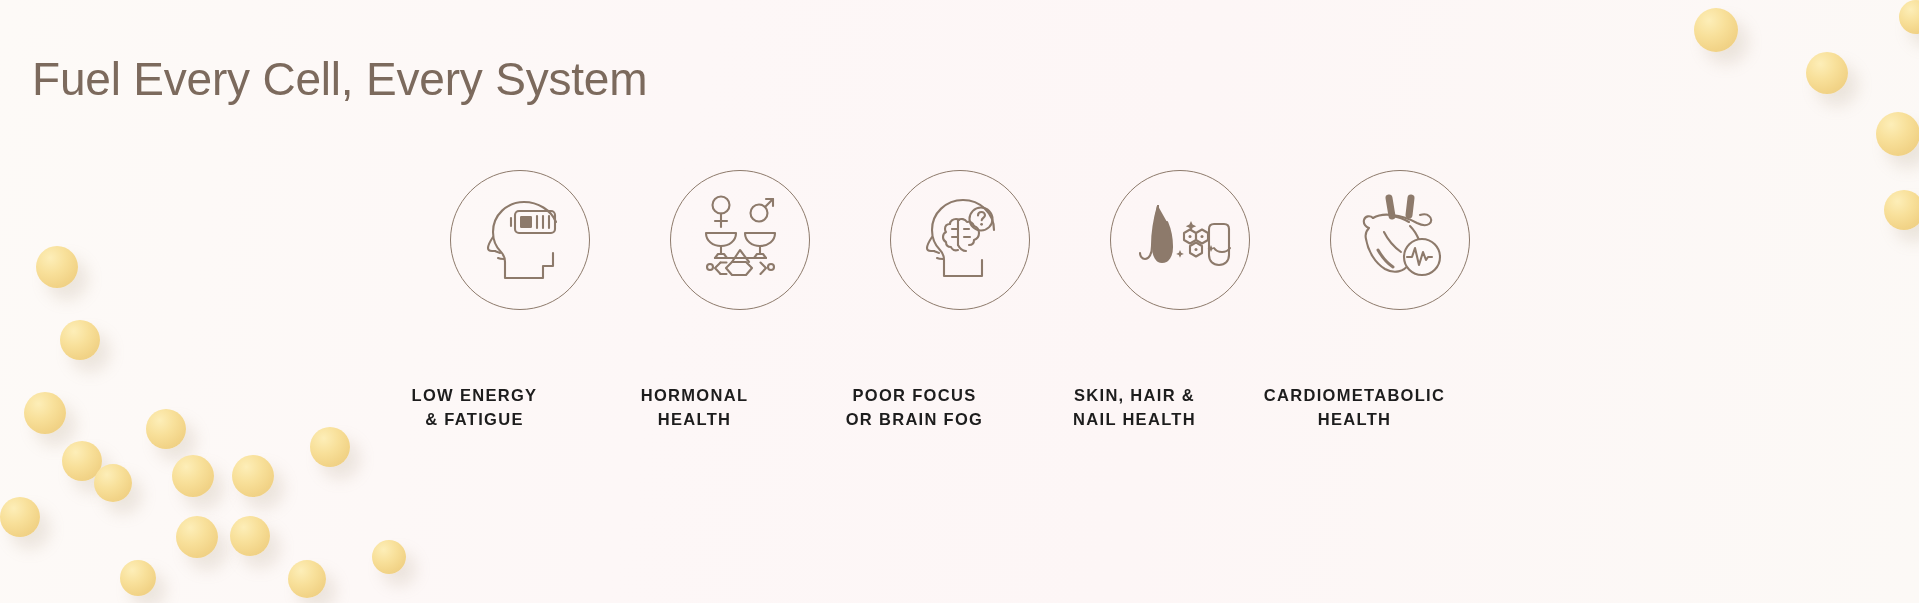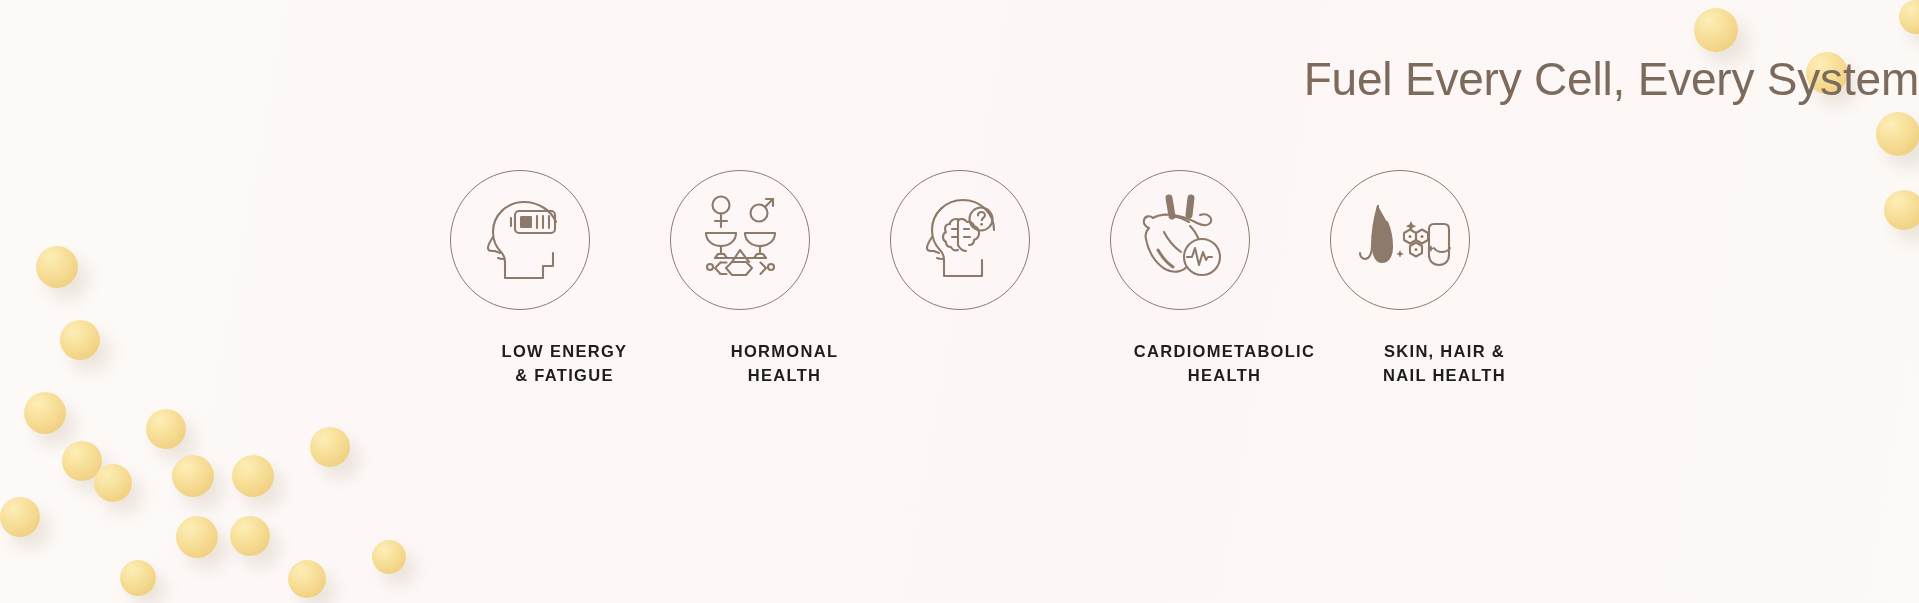--- a/index.html
+++ b/index.html
@@ -28,39 +28,39 @@
     border-radius:50%;
     background:
       radial-gradient(circle at 34% 28%, #fdeeb8 0%, #f8e09a 38%, #f2d488 68%, #e9c97e 100%);
     box-shadow: 10px 12px 16px rgba(170,150,120,0.20);
   }
 
   
   #title {
     position:absolute;
     top:52px; left:0; right:0;
-    text-align:right;
+    text-align:left;
     font-size:46px;
     font-weight:500;
     letter-spacing:-0.2px;
     color:#7c6a5d;
     white-space:nowrap;
     margin-left:32px;
   }
 
   
   #row {
     position:absolute;
     top:170px; left:0; right:0;
     display:flex;
     justify-content:center;
     align-items:flex-start;
     gap:80px;
   }
-  .item { width:140px; display:flex; flex-direction:column; align-items:flex-start; }
+  .item { width:140px; display:flex; flex-direction:column; align-items:flex-end;gap:44px; }
   .circle {
     width:140px; height:140px;
     border-radius:50%;
     border:1.6px solid #8d7a6b;
     display:flex; align-items:center; justify-content:center;
     background:transparent;
   }
   .circle svg { display:block; }
   .label {
     margin-top:29px;
@@ -175,42 +175,22 @@
           <path d="M50 32v25"></path>
           <path d="M44 41h6M44 49h6M56 41h5M56 49h6"></path>
           <path d="M50 57c2 4 5 6 8 6"></path>
           <path d="M66 38c3 1 5 4 5 7 0 3-2 6-5 7 0 3-2 5-5 5"></path>
 
           <circle cx="73" cy="31" r="11.5"></circle>
           <path d="M70 27.5c0-2 1.5-3.5 3.5-3.5s3.5 1.5 3.5 3.3c0 2.4-3.3 2.7-3.3 5"></path>
           <circle cx="73.6" cy="36.3" r="1.4" fill="#8d7a6b" stroke="none"></circle>
         </svg>
       </div>
-    </div>
-
-    <div class="item">
-      <div class="circle">
-        <svg width="104" height="104" viewBox="0 0 104 104" fill="none" stroke="#8d7a6b" stroke-width="2.1" stroke-linecap="round" stroke-linejoin="round">
-
-          <path d="M41 10l3 18" stroke-width="7"></path>
-          <path d="M63 10l-2 17" stroke-width="7"></path>
-
-          <path d="M25 30c-3-3-8-2-9 2-1 4 2 7 5 8-3 3-4 7-3 11 2 12 9 24 19 30 9 5 19 3 24-5 4-6 5-14 4-22"></path>
-          <path d="M25 30c5-3 12-4 19-3 9 1 18 4 25 8 4 2 9 3 12 1 3-2 3-6 0-8-2-2-6-2-9-1"></path>
-          <path d="M44 28c6 1 12 3 17 6"></path>
-          <path d="M36 44c4 8 10 15 17 20"></path>
-          <path d="M30 62c4 7 9 13 15 17" stroke-width="3"></path>
-          <path d="M62 38c4 4 7 9 9 14"></path>
-
-          <circle cx="74" cy="69" r="18" fill="#fdf9f8"></circle>
-          <path d="M59 69h5l3-9 4 17 4-13 3 8 2-3h4"></path>
-        </svg>
-      </div>
-      <div class="label">CARDIOMETABOLIC
-HEALTH</div>
+      <div class="label">POOR FOCUS
+OR BRAIN FOG</div>
     </div>
 
     <div class="item">
       <div class="circle">
         <svg width="104" height="104" viewBox="0 0 104 104" fill="none" stroke="#8d7a6b" stroke-width="2.1" stroke-linecap="round" stroke-linejoin="round">
 
           <path d="M30 18c-4 14-6 28-6 40 0 8-3 13-7 13-3 0-5-3-5-6"></path>
           <path d="M30 18c-3 15-5 29-5 41 0 9 4 15 9 15 6 0 10-6 10-15 0-8-2-18-5-25" fill="#8d7a6b" stroke="#8d7a6b"></path>
 
           <path d="M56 45l6-3.5 6 3.5v7l-6 3.5L56 52z"></path>
@@ -224,14 +204,36 @@
           <path d="M83 57l1.1 2.4 2.4 1.1-2.4 1.1L83 64l-1.1-2.4-2.4-1.1 2.4-1.1z" fill="#8d7a6b" stroke="none"></path>
 
           <path d="M86 36h10c3 0 5 2 5 5v26c0 6-4 10-10 10s-10-4-10-10V41c0-3 2-5 5-5z"></path>
           <path d="M86 60c2 3 5 4 8 4s6-1 8-4"></path>
         </svg>
       </div>
       <div class="label">SKIN, HAIR &amp;
 NAIL HEALTH</div>
     </div>
 
+    <div class="item">
+      <div class="circle">
+        <svg width="104" height="104" viewBox="0 0 104 104" fill="none" stroke="#8d7a6b" stroke-width="2.1" stroke-linecap="round" stroke-linejoin="round">
+
+          <path d="M41 10l3 18" stroke-width="7"></path>
+          <path d="M63 10l-2 17" stroke-width="7"></path>
+
+          <path d="M25 30c-3-3-8-2-9 2-1 4 2 7 5 8-3 3-4 7-3 11 2 12 9 24 19 30 9 5 19 3 24-5 4-6 5-14 4-22"></path>
+          <path d="M25 30c5-3 12-4 19-3 9 1 18 4 25 8 4 2 9 3 12 1 3-2 3-6 0-8-2-2-6-2-9-1"></path>
+          <path d="M44 28c6 1 12 3 17 6"></path>
+          <path d="M36 44c4 8 10 15 17 20"></path>
+          <path d="M30 62c4 7 9 13 15 17" stroke-width="3"></path>
+          <path d="M62 38c4 4 7 9 9 14"></path>
+
+          <circle cx="74" cy="69" r="18" fill="#fdf9f8"></circle>
+          <path d="M59 69h5l3-9 4 17 4-13 3 8 2-3h4"></path>
+        </svg>
+      </div>
+      <div class="label">CARDIOMETABOLIC
+HEALTH</div>
+    </div>
+
   </div>
 </div>
 
 </body></html>

